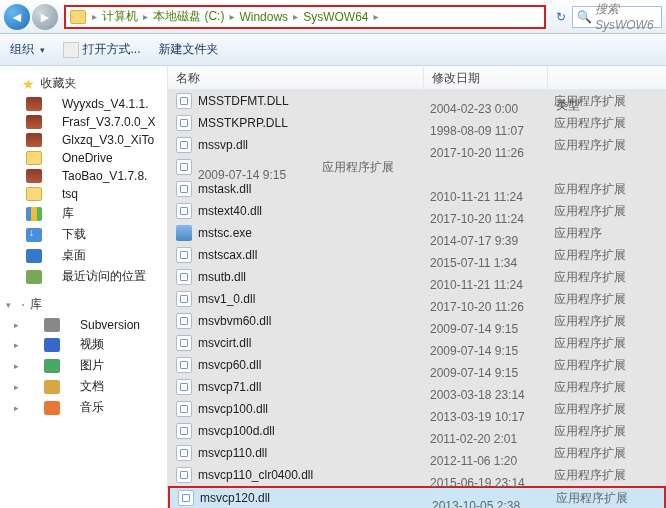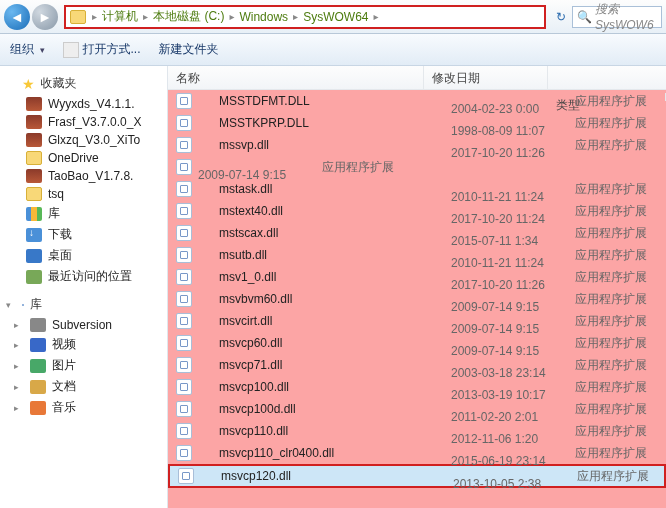--- a/index.html
+++ b/index.html
@@ -20,50 +20,50 @@
 .toolbar .tbtn { display:flex; align-items:center; gap:4px; }
 .toolbar .drop::after{content:"▾"; font-size:9px; margin-left:2px; color:#446;}
 .toolbar .tico{width:16px;height:16px;}
 
 .main { display:flex; height: calc(508px - 66px); }
 
 .sidebar { width: 168px; background:#fff; border-right:1px solid #e0e6ec; padding: 6px 0; overflow:hidden; }
 .sb-group { margin-bottom: 6px; }
 .sb-head { display:flex; align-items:center; padding: 3px 6px; gap:6px; color:#333; }
 .sb-head .star{color:#f8c838;font-size:14px;}
-.sb-item { display:flex; align-items:center; padding: 2px 6px 2px 26px; gap:6px; color:#222; white-space:nowrap; overflow:hidden; }
+.sb-item { display:flex; align-items:center; padding: 2px 6px 2px 26px; gap:20px; color:#222; white-space:nowrap; overflow:hidden; }
 .sb-item .ico { width:16px; height:14px; flex-shrink:0; }
 .ico-rar{background:linear-gradient(#8b3a2a,#b85838);border-radius:2px;}
 .ico-folder{background:#f8d878;border:1px solid #d8b038;border-radius:2px;}
 .ico-lib{background:linear-gradient(90deg,#4a90d8 33%,#f8b838 33% 66%,#58b858 66%);border-radius:2px;}
 .ico-dl{background:#4a90d8;border-radius:2px;position:relative;}
 .ico-dl::after{content:"↓";color:#fff;font-size:10px;position:absolute;left:3px;top:-1px;}
 .ico-desk{background:#3878c8;border-radius:2px;}
 .ico-recent{background:#78a858;border-radius:2px;}
 .ico-libs{background:#88b8e8;border-radius:2px;border:1px solid #5888c8;}
 .ico-sub{background:#888;border-radius:2px;}
 .ico-vid{background:#3868c8;border-radius:2px;}
 .ico-pic{background:#48a868;border-radius:2px;}
 .ico-doc{background:#d8a848;border-radius:2px;}
 .ico-mus{background:#e87838;border-radius:2px;}
 .tri{width:10px;color:#888;font-size:9px;display:inline-block;}
 
-.content { flex:1; background:#fca5a5; overflow:hidden; }
+.content { flex:1; background:#e5e5e5; overflow:hidden; }
 .col-headers { display:flex; height:24px; border-bottom:1px solid #e4e8ec; background:linear-gradient(#fdfdfd,#f2f5f8); }
 .col-headers > div { padding:4px 8px; border-right:1px solid #e4e8ec; color:#444; }
 .col-name{width:256px;} .col-date{width:124px;} .col-type{flex:1;margin-top:27px;}
 
 .file-list { }
 .file-row { display:flex; height:22px; align-items:center; padding-left:8px; }
 .file-row.sel { background:#cde6f7; border:2px solid #d02020; height:24px; }
 .file-row .fico { width:16px; height:16px; margin-right:6px; display:flex;align-items:center;justify-content:center; }
 .fico-dll{border:1px solid #a8bed8;border-radius:2px;background:#fff;}
 .fico-dll::before{content:"";width:6px;height:6px;border:1px solid #7898c8;border-radius:1px;display:block;margin:auto;}
 .fico-exe{background:linear-gradient(#88b8e8,#4888c8);border-radius:2px;}
-.file-row .fname{width:232px;color:#222;margin-left:21px;}
+.file-row .fname{width:232px;color:#222;}
 .file-row .fdate{width:124px;color:#666;margin-top:16px;}
 .file-row .ftype{color:#666;}
 </style>
 </head>
 <body>
 
 <div class="addressbar">
   <div class="nav-back">◄</div>
   <div class="nav-fwd">►</div>
   <div class="addr-box">
@@ -221,20 +221,26 @@
           <span class="fdate">2010-11-21 11:24</span>
           <span class="ftype">应用程序扩展</span>
         </div>
         <div class="file-row">
           <span class="fico fico-dll"></span>
           <span class="fname">mstext40.dll</span>
           <span class="fdate">2017-10-20 11:24</span>
           <span class="ftype">应用程序扩展</span>
         </div>
         <div class="file-row">
+          <span class="fico fico-exe"></span>
+          <span class="fname">mstsc.exe</span>
+          <span class="fdate">2014-07-17 9:39</span>
+          <span class="ftype">应用程序</span>
+        </div>
+        <div class="file-row">
           <span class="fico fico-dll"></span>
           <span class="fname">mstscax.dll</span>
           <span class="fdate">2015-07-11 1:34</span>
           <span class="ftype">应用程序扩展</span>
         </div>
         <div class="file-row">
           <span class="fico fico-dll"></span>
           <span class="fname">msutb.dll</span>
           <span class="fdate">2010-11-21 11:24</span>
           <span class="ftype">应用程序扩展</span>

